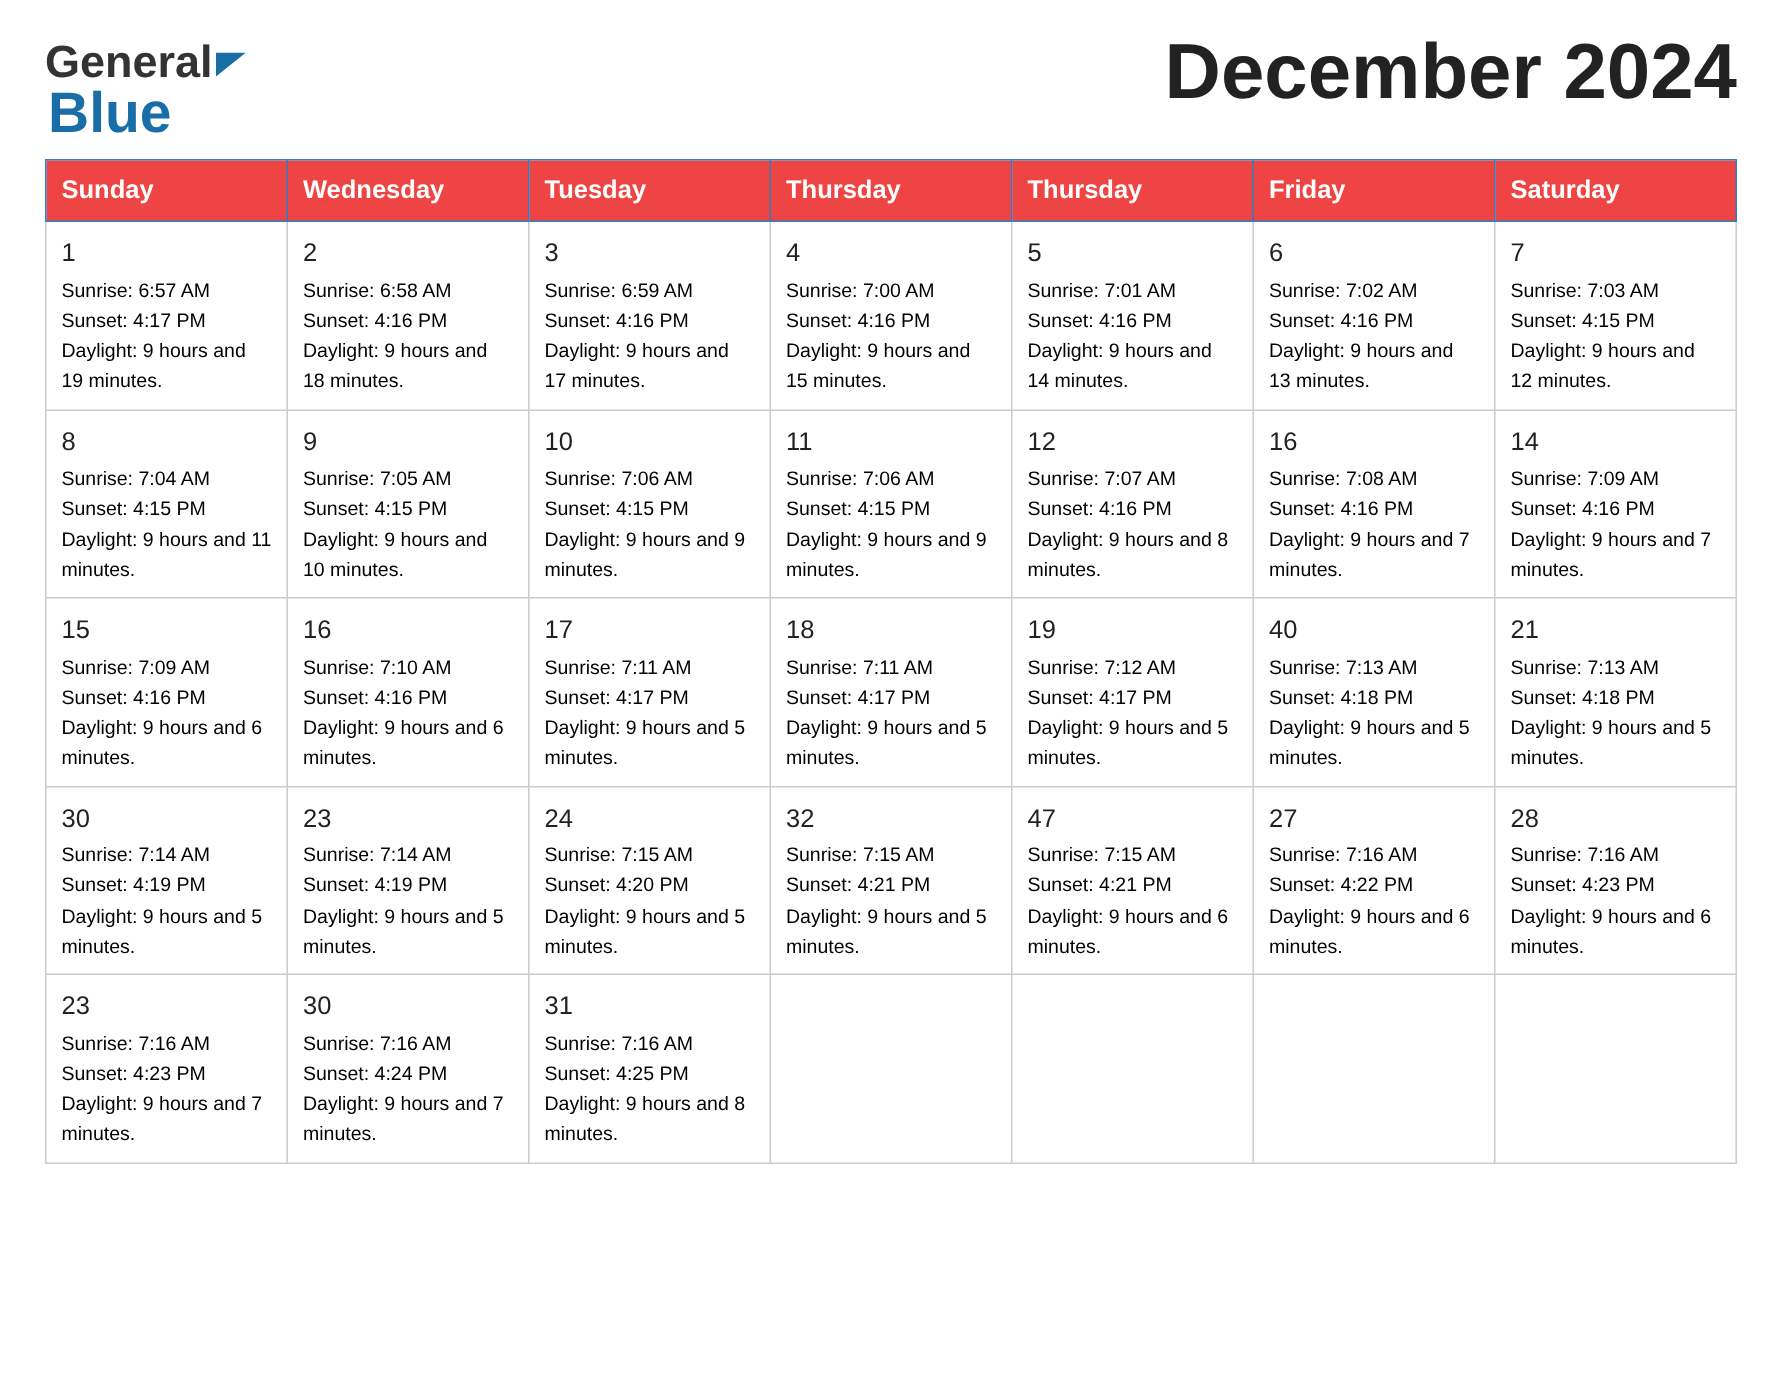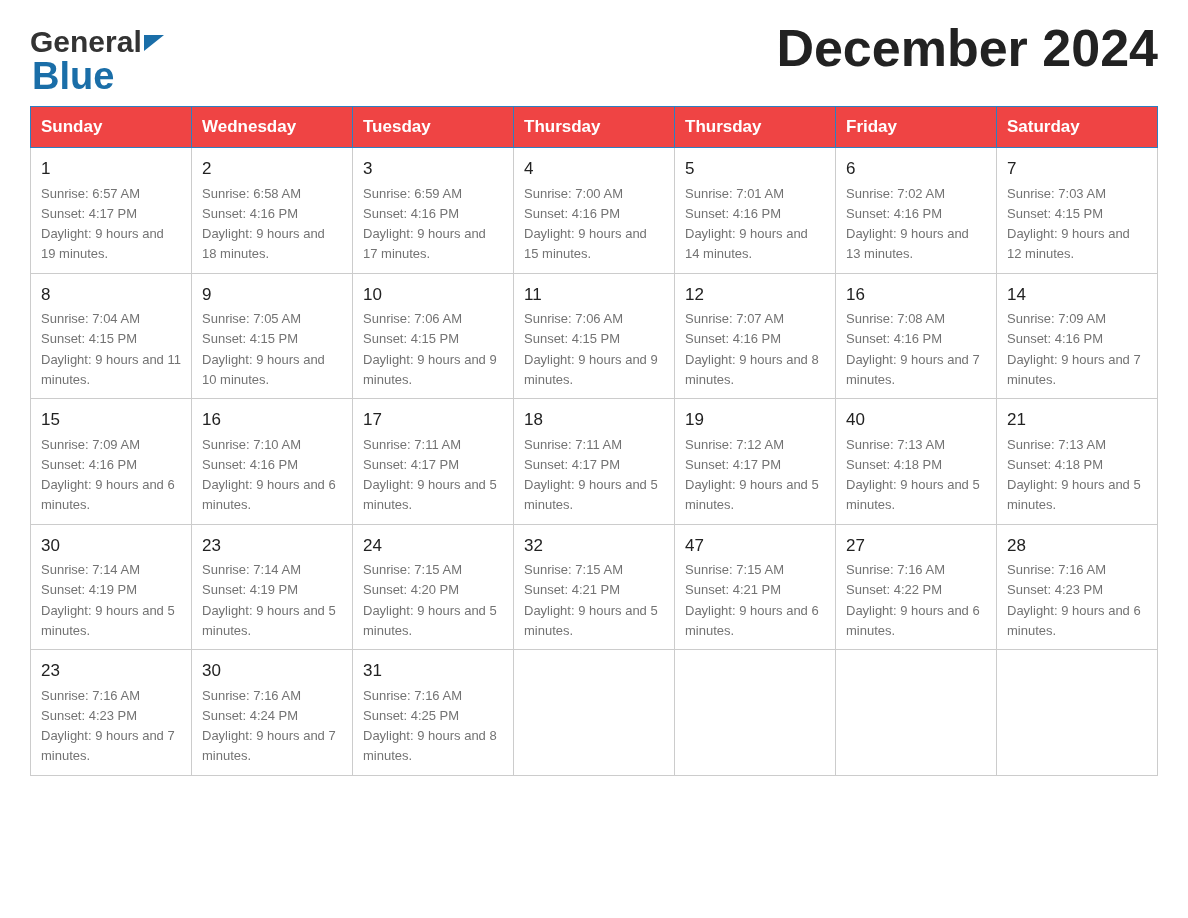--- a/index.html
+++ b/index.html
@@ -61,21 +61,21 @@
       min-height: 100px;
     }
     .calendar-table td .day-num {
       font-size: 17px;
       font-weight: normal;
       display: block;
       margin-bottom: 2px;
     }
     .calendar-table td .day-info {
       font-size: 13px;
-      color: #737373;
+      color: #000000;
       line-height: 1.55;
     }
     .calendar-table tr td {
       background: #fff;
     }
     .calendar-table tr:nth-child(odd) td {
       background: #fff;
     }
     .empty-cell {
       background: #fff !important;

